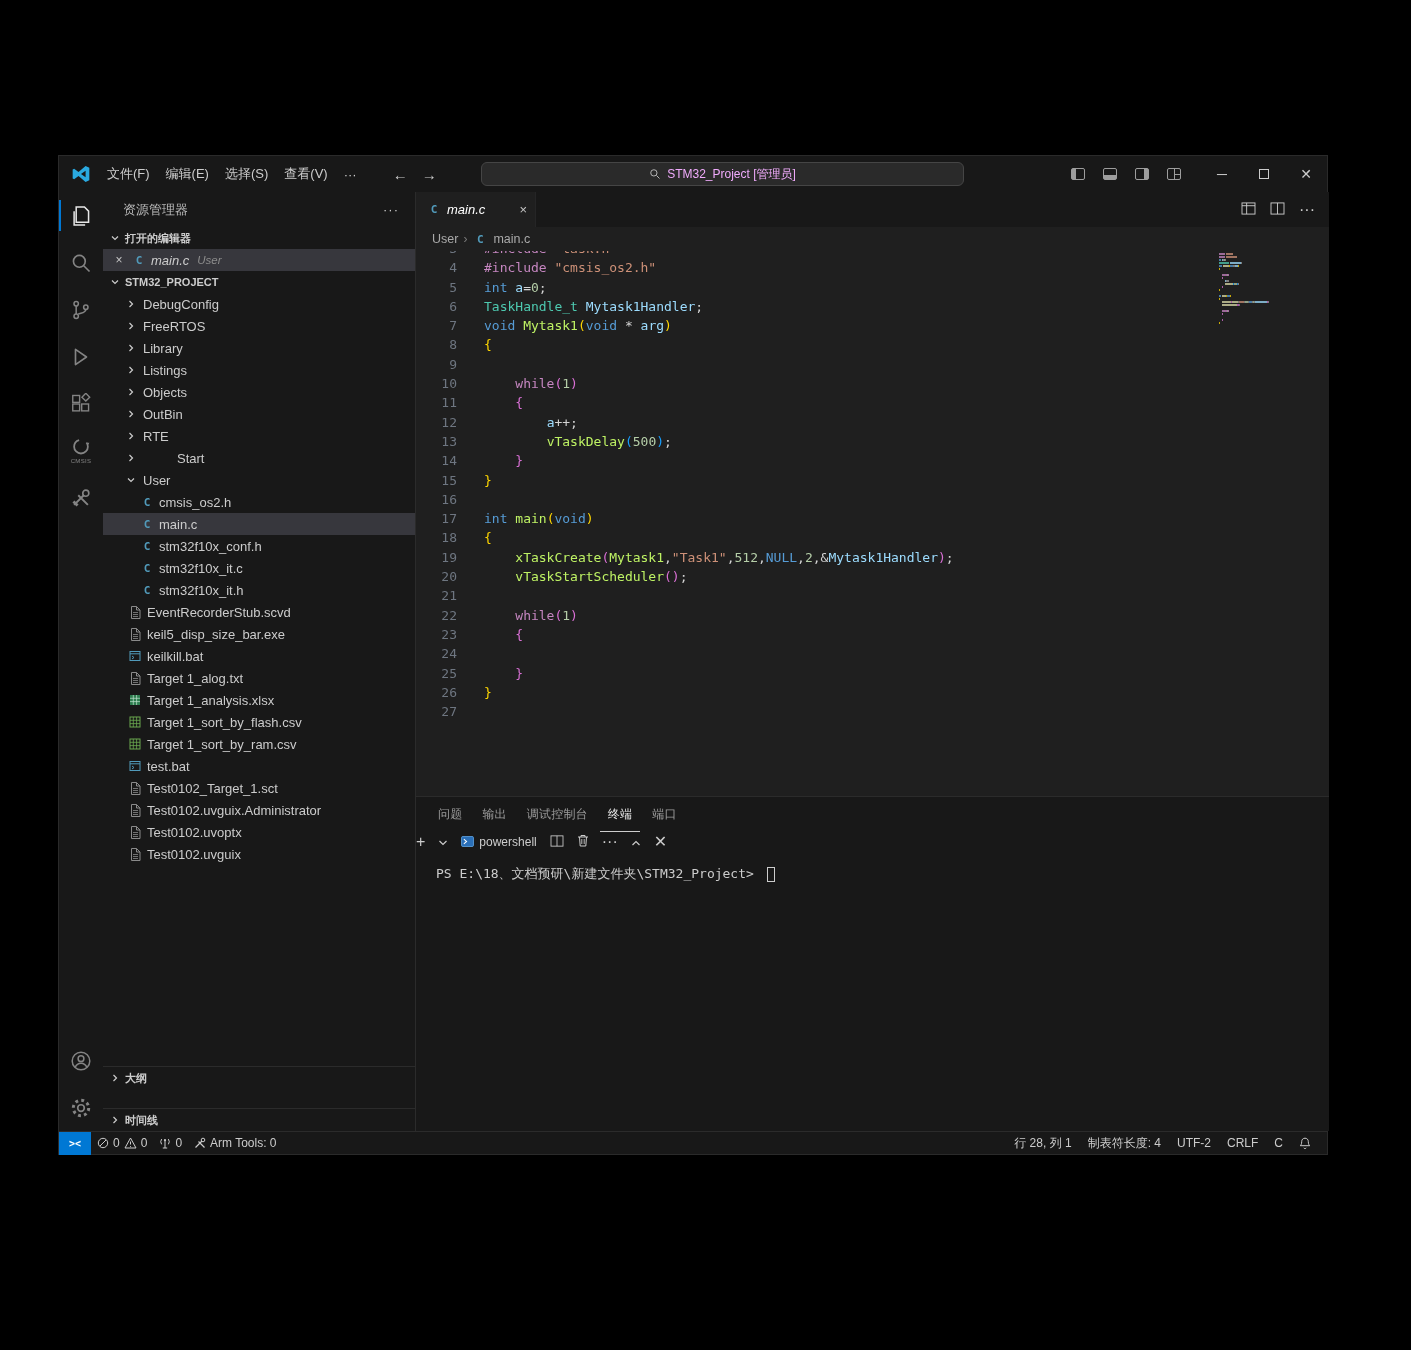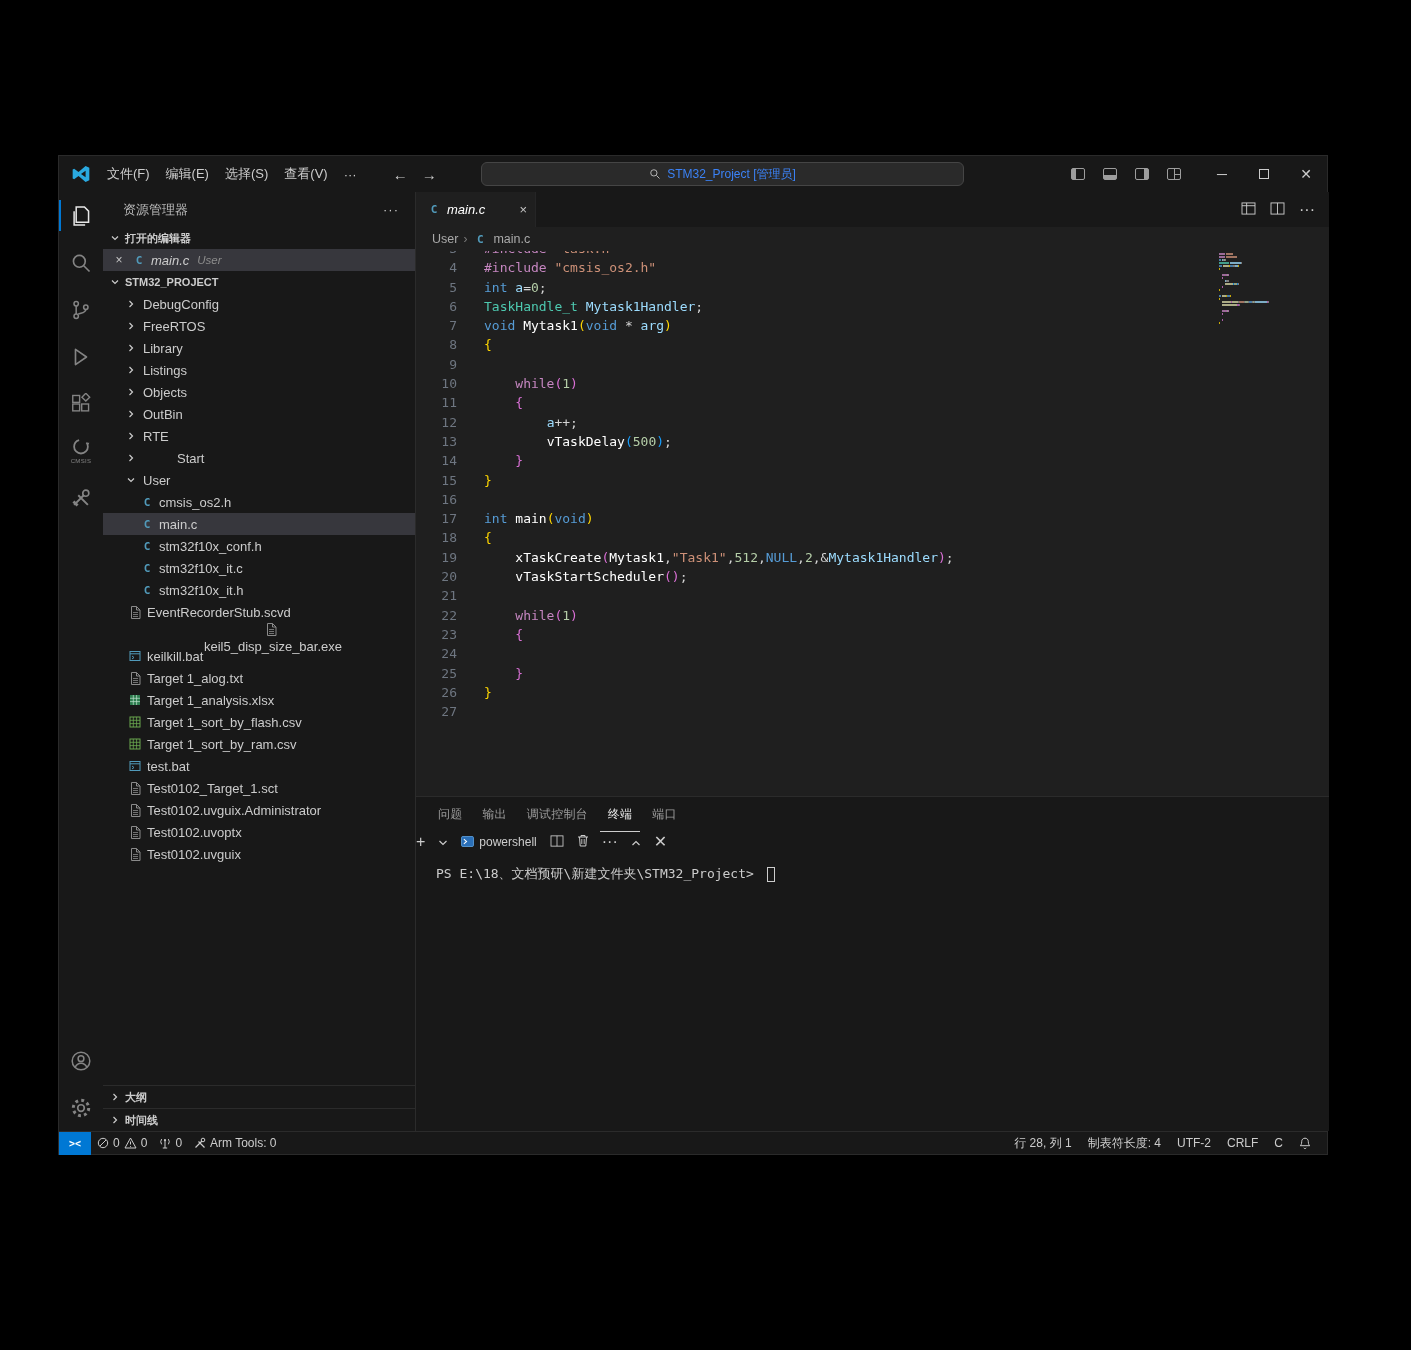--- a/index.html
+++ b/index.html
@@ -11,21 +11,21 @@
   
   .titlebar { position:absolute; left:0; top:0; right:0; height:36px; background:#181818;
     display:flex; align-items:center; }
   .vscode-logo { width:20px; height:20px; margin:0 8px 0 12px; flex:0 0 auto; }
   .menus { display:flex; align-items:center; font-size:13px; color:#cccccc; }
   .menus span { padding:4px 8px; border-radius:5px; cursor:default; }
   .nav-arrows { display:flex; gap:14px; margin-left:28px; font-size:15px; color:#cccccc; }
   .cmd-center { position:absolute; left:422px; top:6px; width:483px; height:24px;
     background:#2a2a2a; border:1px solid #454545; border-radius:6px;
     display:flex; align-items:center; justify-content:center; gap:6px;
-    font-size:12px; color:#3b82f6; }
+    font-size:12px; color:#f0abfc; }
   .tb-right { position:absolute; right:0; top:0; height:36px; display:flex; align-items:center; }
   .layout-icons { display:flex; gap:18px; margin-right:20px; }
   .lyt { width:14px; height:12px; border:1px solid #9d9d9d; border-radius:2px; position:relative; }
   .lyt i { position:absolute; background:#9d9d9d; }
   .winbtn { width:42px; height:36px; display:flex; align-items:center; justify-content:center;
     font-size:14px; color:#cccccc; }
   .maxbox { width:10px; height:10px; border:1px solid #cccccc; }
 
   
   .activitybar { position:absolute; left:0; top:36px; width:44px; bottom:23px; background:#181818;
@@ -50,21 +50,21 @@
   .row.selected { background:#37373d; }
   .row .close-x { width:16px; height:16px; margin:0 4px 0 8px; display:inline-flex; align-items:center;
     justify-content:center; color:#c5c5c5; font-size:12px; }
   .ic-c { color:#519aba; font-weight:700; font-size:11px; font-family:"DejaVu Sans Mono",monospace;
     display:inline-flex; width:16px; justify-content:center; flex:0 0 16px; }
   .fi { display:inline-flex; width:16px; justify-content:center; flex:0 0 16px; }
   .row .desc { color:#8c8c8c; font-size:11.5px; margin-left:8px; font-style:italic; }
   .row .lbl { margin-left:4px; }
   .open-ed .lbl { font-style:italic; }
   .sb-bottom { position:absolute; left:0; right:0; bottom:0; }
-  .sb-bottom .sb-sect { border-top:1px solid #2b2b2b; height:23px; }
+  .sb-bottom .sb-sect { border-top:1px solid #2b2b2b; height:23px;margin-top:19px; }
 
   
   .editor-group { position:absolute; left:357px; top:36px; width:913px; bottom:23px; }
   .tabbar { position:absolute; left:0; top:0; right:0; height:35px; background:#181818;
     display:flex; align-items:stretch; }
   .tab { width:120px; background:#1f1f1f; display:flex; align-items:center; padding:0 8px 0 10px;
     gap:5px; font-size:13px; color:#ffffff; border-right:1px solid #252526; }
   .tab .tab-label { font-style:italic; }
   .tab .tab-close { margin-left:auto; color:#c5c5c5; font-size:13px; }
   .tab-actions { margin-left:auto; display:flex; align-items:center; gap:14px; padding-right:14px; color:#cccccc; }
@@ -75,21 +75,21 @@
   .code-viewport { position:absolute; left:0; top:59px; right:0; height:545px; overflow:hidden;
     background:#1f1f1f; font-family:"DejaVu Sans Mono","Liberation Mono",monospace; font-size:13px; }
   .code-scroll { position:relative; margin-top:-12px; }
   .cline { height:19.3px; line-height:19.3px; display:flex; position:relative; white-space:pre; }
   .gut { width:41px; text-align:right; color:#6e7681; flex:0 0 41px; user-select:none; }
   .cline.current .gut { color:#cccccc; }
   .ctext { padding-left:27px; }
   .cline .line-hl { position:absolute; left:68px; width:727px; top:0; bottom:0;
     border-top:1px solid #323232; border-bottom:1px solid #323232; pointer-events:none; }
   .tok-pp{color:#C586C0} .tok-str{color:#CE9178} .tok-kw{color:#569CD6} .tok-num{color:#B5CEA8}
-  .tok-type{color:#4EC9B0} .tok-fn{color:#ffffff} .tok-var{color:#9CDCFE} .tok-pl{color:#D4D4D4}
+  .tok-type{color:#4EC9B0} .tok-fn{color:#bef264} .tok-var{color:#9CDCFE} .tok-pl{color:#D4D4D4}
   .tok-b1{color:#FFD700} .tok-b2{color:#DA70D6} .tok-b3{color:#179FFF}
   .minimap { position:absolute; left:803px; top:2px; width:52px; }
   .mm-row { height:2px; margin-bottom:1px; display:flex; }
   .mm-row i { height:2px; display:block; opacity:.75; }
 
   
   .panel { position:absolute; left:0; top:604px; right:0; bottom:0; background:#181818;
     border-top:1px solid #2b2b2b; }
   .panel-tabs { height:35px; display:flex; align-items:center; padding-left:14px; gap:4px; }
   .ptab { font-size:12px; color:#9d9d9d; padding:0 8px; height:35px; display:flex; align-items:center;
@@ -350,21 +350,21 @@
         <div class="row" style="padding-left: 24px;">
           <span class="fi">
             <svg width="11" height="13" viewBox="0 0 11 13">
               <path d="M1.5 .5h5l3.5 3.5v8.5h-8.5z" fill="none" stroke="#8a8a8a"></path>
               <path d="M6.5 .5V4H10" fill="none" stroke="#8a8a8a"></path>
               <path d="M3 6.5h5M3 8.5h5M3 10.5h5" stroke="#8a8a8a" stroke-width=".8"></path>
             </svg>
           </span>
           <span class="lbl">EventRecorderStub.scvd</span>
         </div>
-        <div class="row" style="padding-left: 24px; flex-direction: column;">
+        <div class="row" style="padding-left: 24px;">
           <span class="fi">
             <svg width="11" height="13" viewBox="0 0 11 13">
               <path d="M1.5 .5h5l3.5 3.5v8.5h-8.5z" fill="none" stroke="#8a8a8a"></path>
               <path d="M6.5 .5V4H10" fill="none" stroke="#8a8a8a"></path>
               <path d="M3 6.5h5M3 8.5h5M3 10.5h5" stroke="#8a8a8a" stroke-width=".8"></path>
             </svg>
           </span>
           <span class="lbl">keil5_disp_size_bar.exe</span>
         </div>
         <div class="row" style="padding-left: 24px;">

